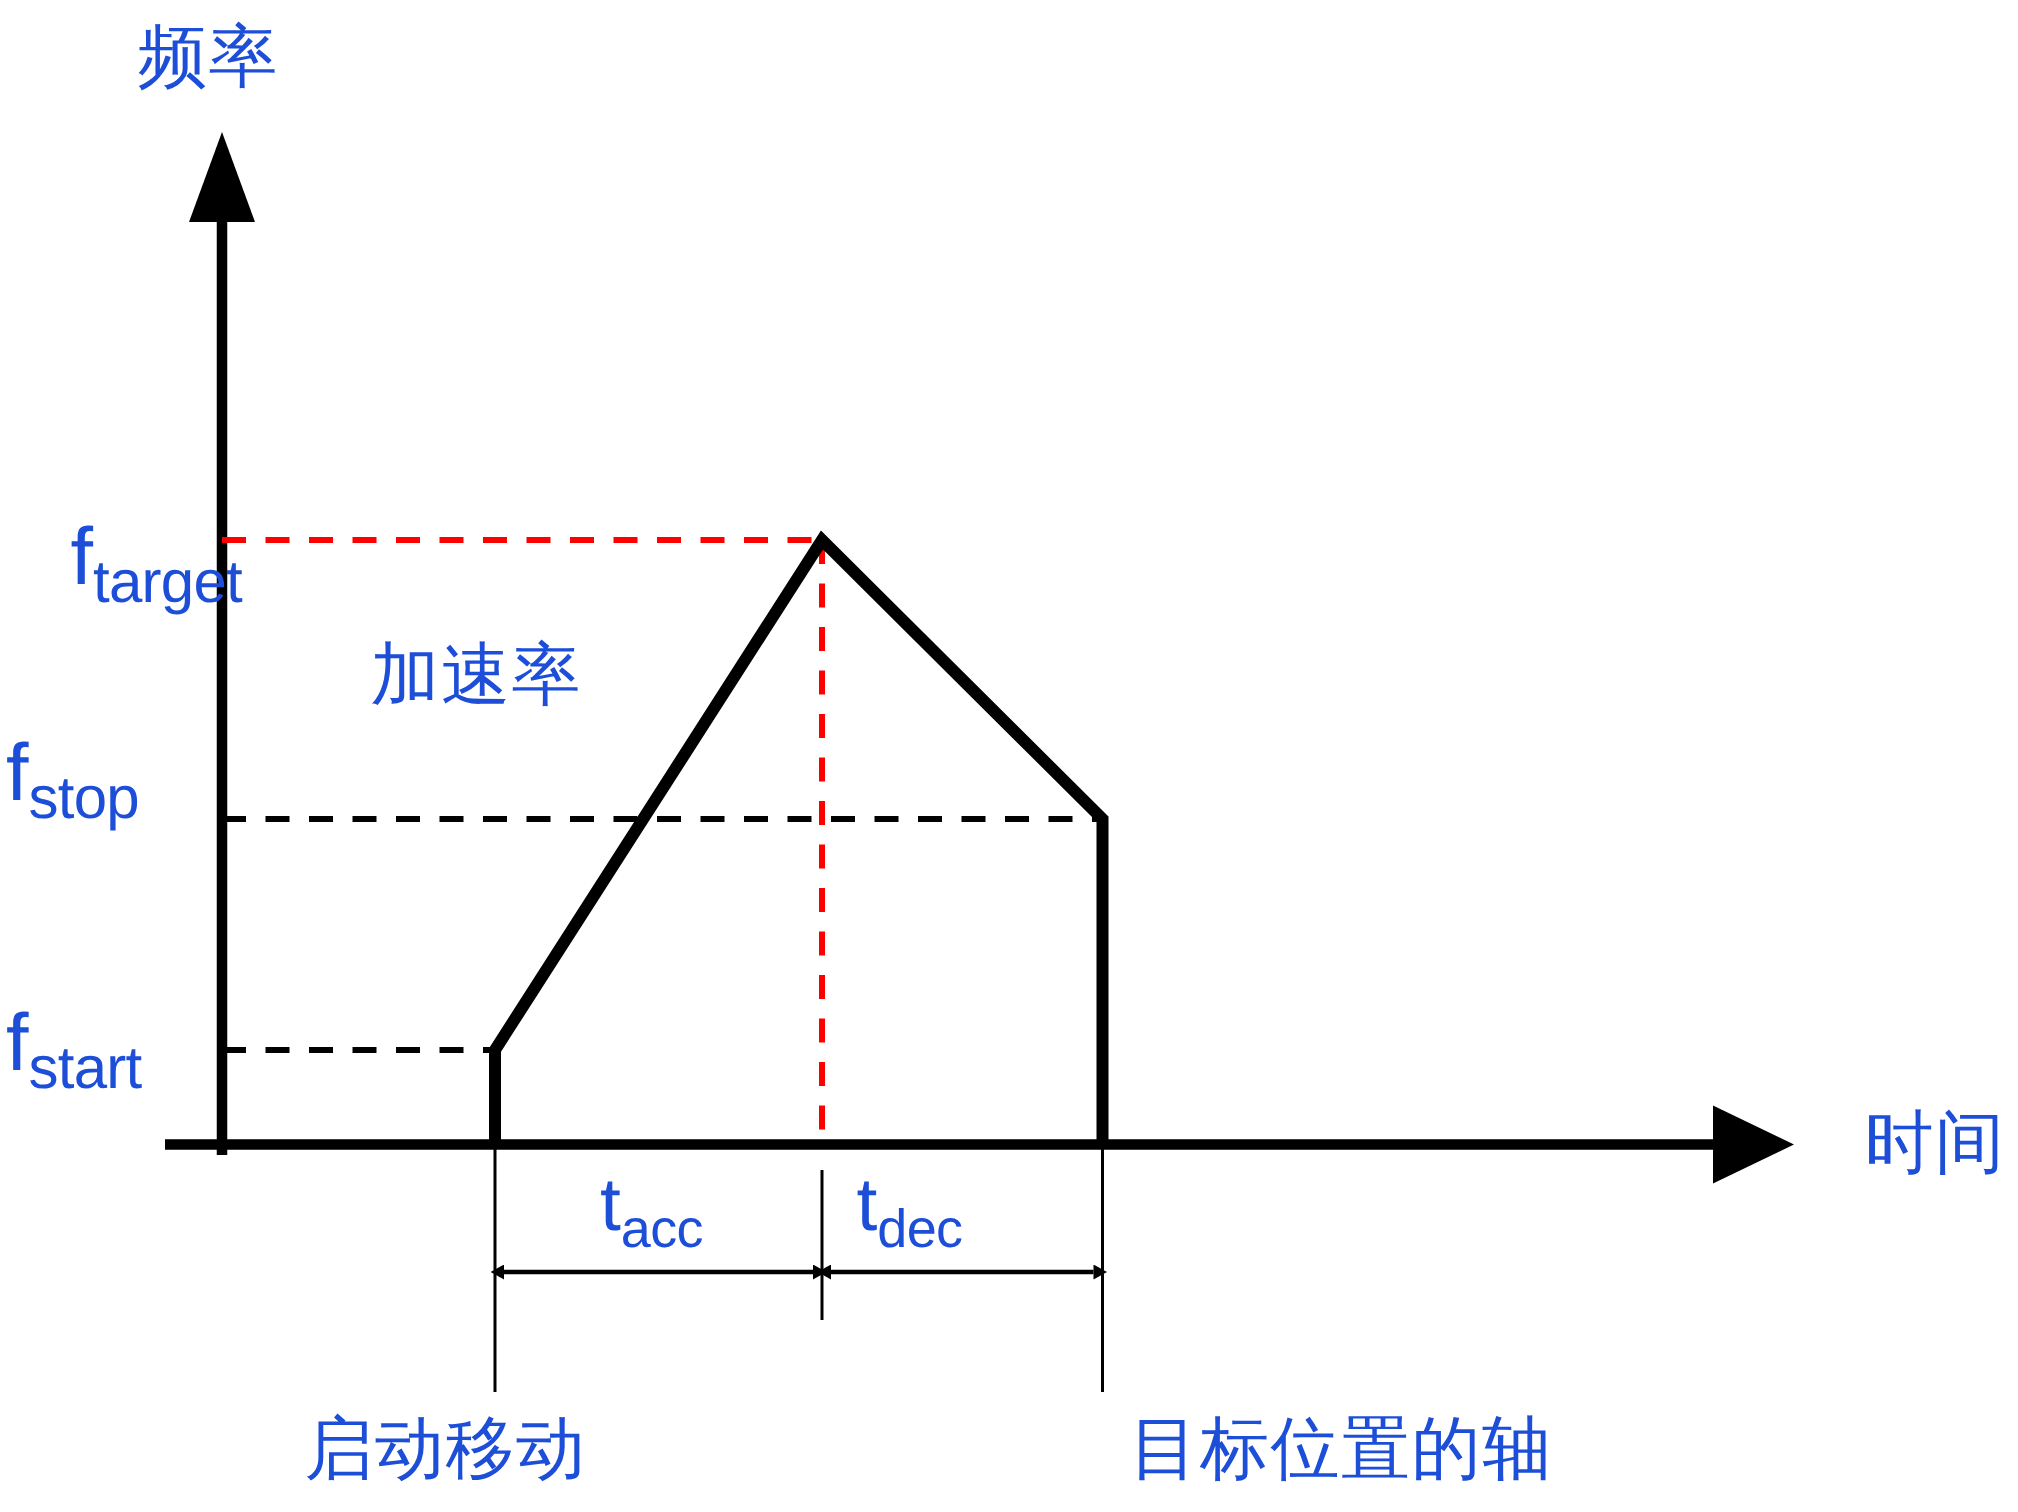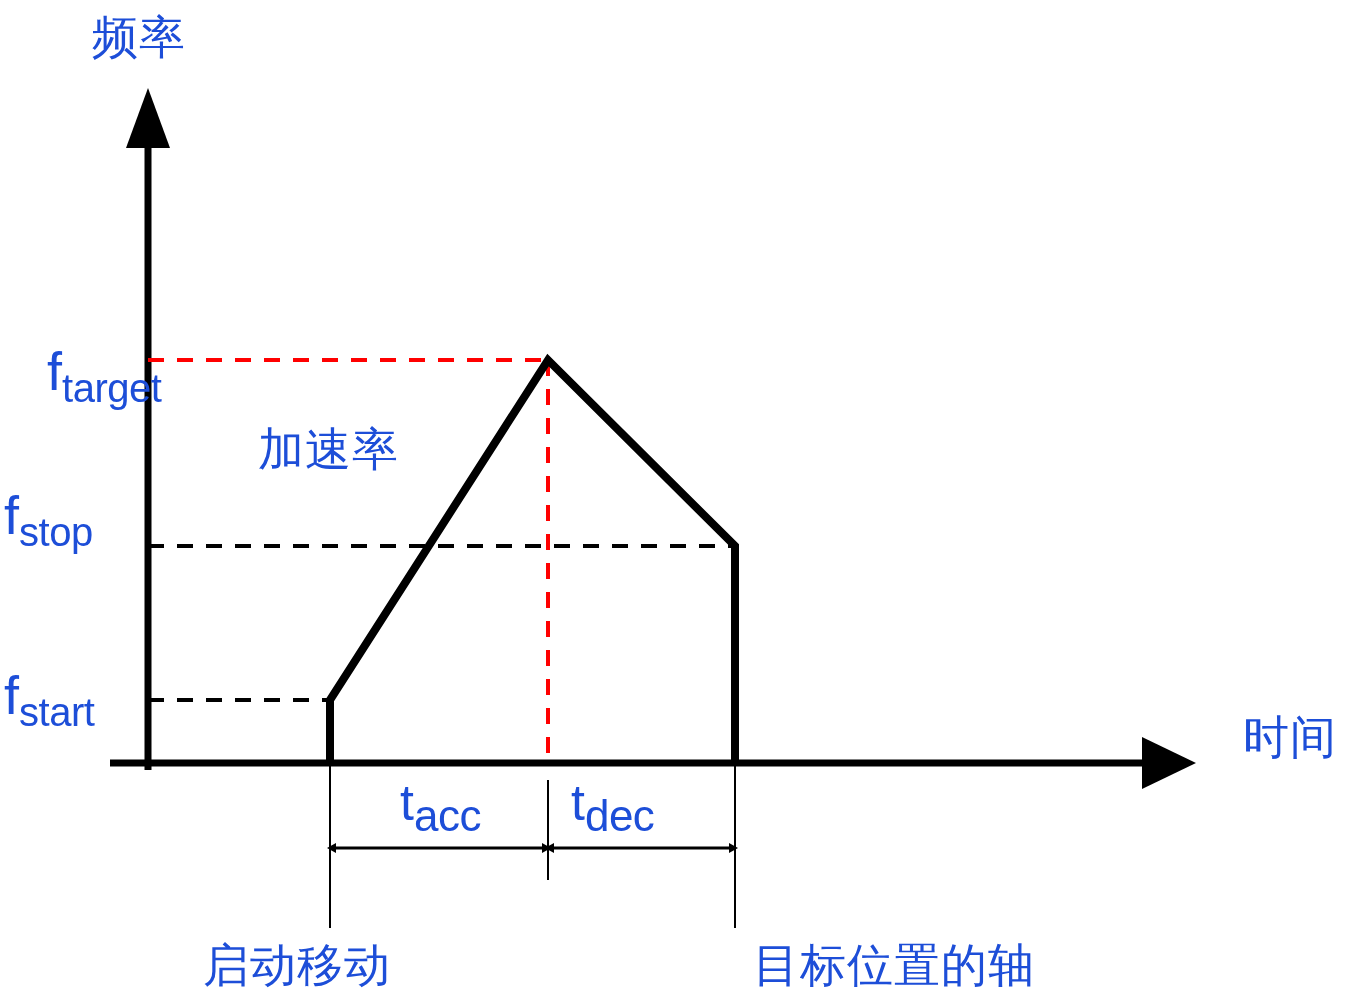--- a/index.html
+++ b/index.html
@@ -46,21 +46,21 @@
     top: 12px;
     letter-spacing: -0.5px;
   }
   .tvar {
     font-size: 50px;
   }
   .tvar .base {
     font-size: 50px;
   }
   .tvar .sub {
-    font-size: 44px;
+    font-size: 36px;
     position: relative;
     top: 11px;
     letter-spacing: -0.5px;
   }
 </style>
 </head>
 <body>
 
 <div id="stage">
 
@@ -101,35 +101,35 @@
     <line x1="548" y1="780" x2="548" y2="880" stroke="#000000" stroke-width="2"></line>
     <line x1="735" y1="763" x2="735" y2="928" stroke="#000000" stroke-width="2"></line>
 
     <line x1="336" y1="848" x2="542" y2="848" stroke="#000000" stroke-width="3" marker-start="url(#dimL)" marker-end="url(#dimR)"></line>
 
     <line x1="554" y1="848" x2="729" y2="848" stroke="#000000" stroke-width="3" marker-start="url(#dimL)" marker-end="url(#dimR)"></line>
   </svg>
 
   <div class="lbl cjk" style="left:92px; top:14px;">频率</div>
 
-  <div class="lbl cjk" style="left:1243px; top:714px;">时间</div>
+  <div class="lbl cjk" style="left:1243px; top:738px;">时间</div>
 
   <div class="lbl var" style="left:4px; top:344px;margin-left:43px;">
     <span class="base">f</span><span class="sub">target</span>
   </div>
 
   <div class="lbl var" style="left:4px; top:488px;">
     <span class="base">f</span><span class="sub">stop</span>
   </div>
 
   <div class="lbl var" style="left:4px; top:668px;text-align:right;">
     <span class="base">f</span><span class="sub">start</span>
   </div>
 
-  <div class="lbl cjk" style="left:258px; top:426px;">加速率</div>
+  <div class="lbl cjk" style="left:247px; top:426px;">加速率</div>
 
 
   <div class="lbl tvar" style="left:400px; top:778px;">
     <span class="base">t</span><span class="sub">acc</span>
   </div>
 
   <div class="lbl tvar" style="left:571px; top:778px;">
     <span class="base">t</span><span class="sub">dec</span>
   </div>
 

